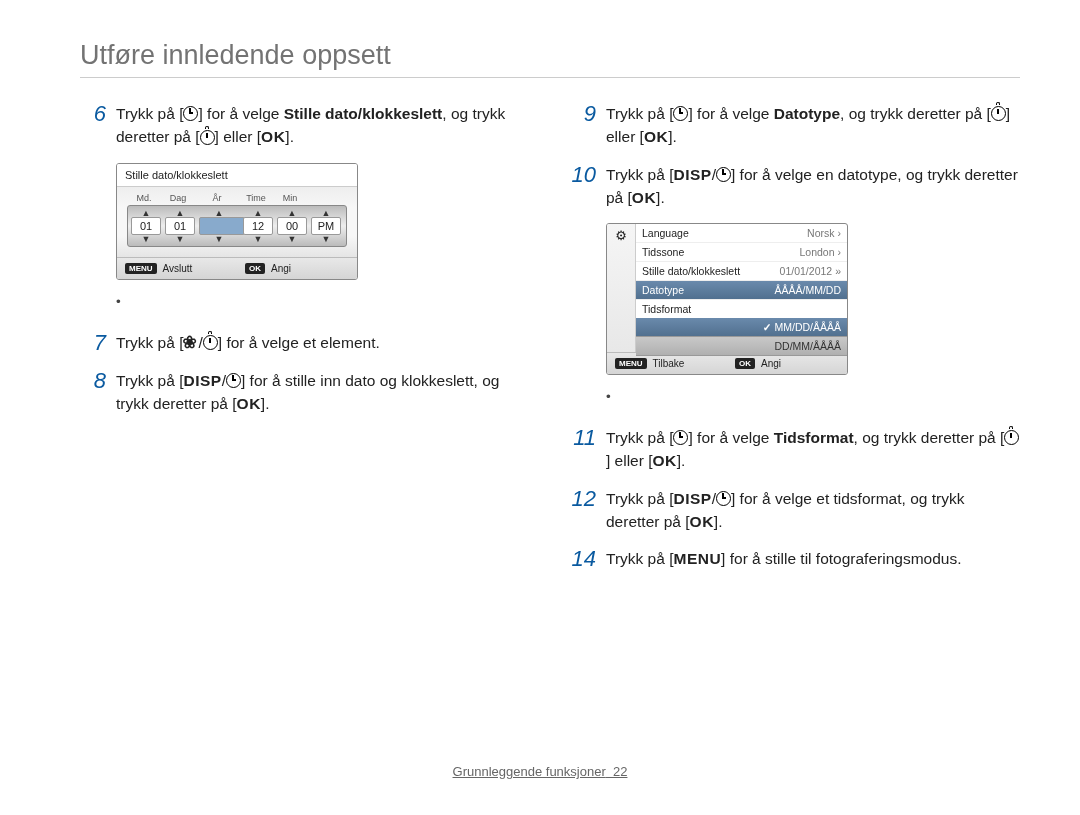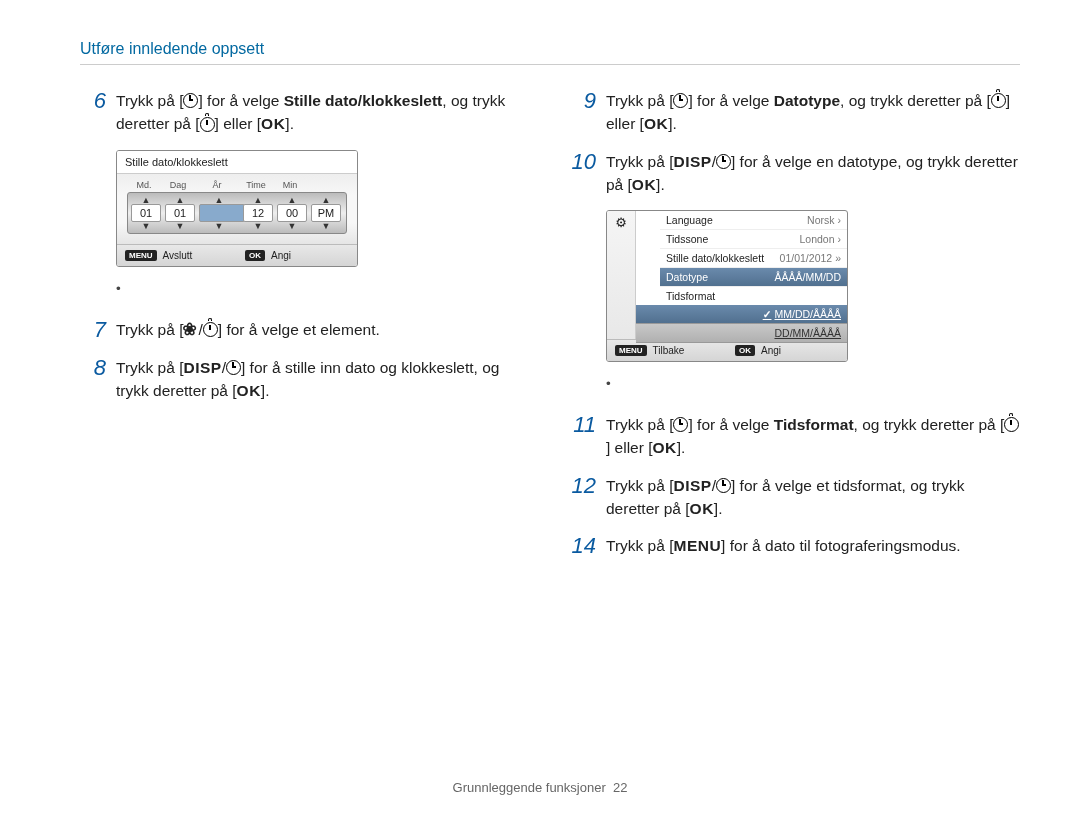--- a/index.html
+++ b/index.html
@@ -8,22 +8,22 @@
     font-family: Arial, Helvetica, sans-serif;
     color: #222;
     width: 1080px;
     height: 815px;
     box-sizing: border-box;
   }
   .page {
     padding: 40px 60px 20px 80px;
   }
   .page-title {
-    font-size: 16px;
-    color: #0369a1;
+    font-size: 27px;
+    color: #737373;
     font-weight: 300;
     margin-bottom: 6px;
   }
   .hr {
     border: none;
     border-top: 1px solid #ccc;
     margin: 0 0 24px 0;
   }
   .cols {
     display: flex;
@@ -230,36 +230,34 @@
     font-size:13px;
   }
   .sc2-list {
     flex:1;
   }
   .sc2-row {
     display:flex;
     justify-content:space-between;
     padding:3px 6px;
     border-bottom:1px solid #eee;
-    margin-left:24px;
   }
   .sc2-row .val { color:#777; }
   .sc2-row .chev { margin-left:3px; color:#777; }
   .sc2-row.hl {
     background:linear-gradient(#6a8aac,#51708f);
     color:#fff;
   }
   .sc2-row.hl .val, .sc2-row.hl .chev { color:#fff; }
   .sc2-opt {
     padding:3px 6px;
     background:linear-gradient(#c8c8c8,#b0b0b0);
     color:#333;
     text-align:right;
     border-bottom:1px solid #999;
-    text-decoration:underline;
   }
   .sc2-opt.sel {
     background:linear-gradient(#6a8aac,#51708f);
     color:#fff;
   }
   .sc2-opt .check { color:#fff; margin-right:3px; font-weight:bold;}
   .sc2-foot {
     display:flex;
     background:linear-gradient(#e8e8e8,#d5d5d5);
     border-top:1px solid #bbb;
@@ -271,22 +269,22 @@
     display:flex;
     align-items:center;
     gap:6px;
   }
 
   .footer {
     text-align:center;
     font-size:13px;
     color:#666;
     position:absolute;
-    bottom:20px;
-    left:0; right:0;
+    bottom:36px;
+    left:0; right:0;text-decoration:underline;
   }
 </style>
 </head>
 <body>
 
 <div class="page">
   <div class="page-title">Utføre innledende oppsett</div>
   <hr class="hr">
 
   <div class="cols">
@@ -446,21 +444,21 @@
             </span><span>] eller [</span><span class="btn-ok">OK</span><span>].</span></div>
       </div>
       <div class="step">
         <div class="step-num">12</div>
         <div class="step-body"><span>Trykk på [</span><span class="btn-disp">DISP</span><span>/</span><span class="icon">
               <span class="icon-timer"></span>
             </span><span>] for å velge et tidsformat, og trykk deretter på [</span><span class="btn-ok">OK</span><span>].</span></div>
       </div>
       <div class="step">
         <div class="step-num">14</div>
-        <div class="step-body"><span>Trykk på [</span><span class="btn-menu">MENU</span><span>] for å dato til fotograferingsmodus.</span></div>
+        <div class="step-body"><span>Trykk på [</span><span class="btn-menu">MENU</span><span>] for å stille til fotograferingsmodus.</span></div>
       </div>
     </div>
   </div>
 </div>
 
 <div class="footer">
   <span>Grunnleggende funksjoner</span>&nbsp;&nbsp;<span>22</span>
 </div>
 
 </body></html>

